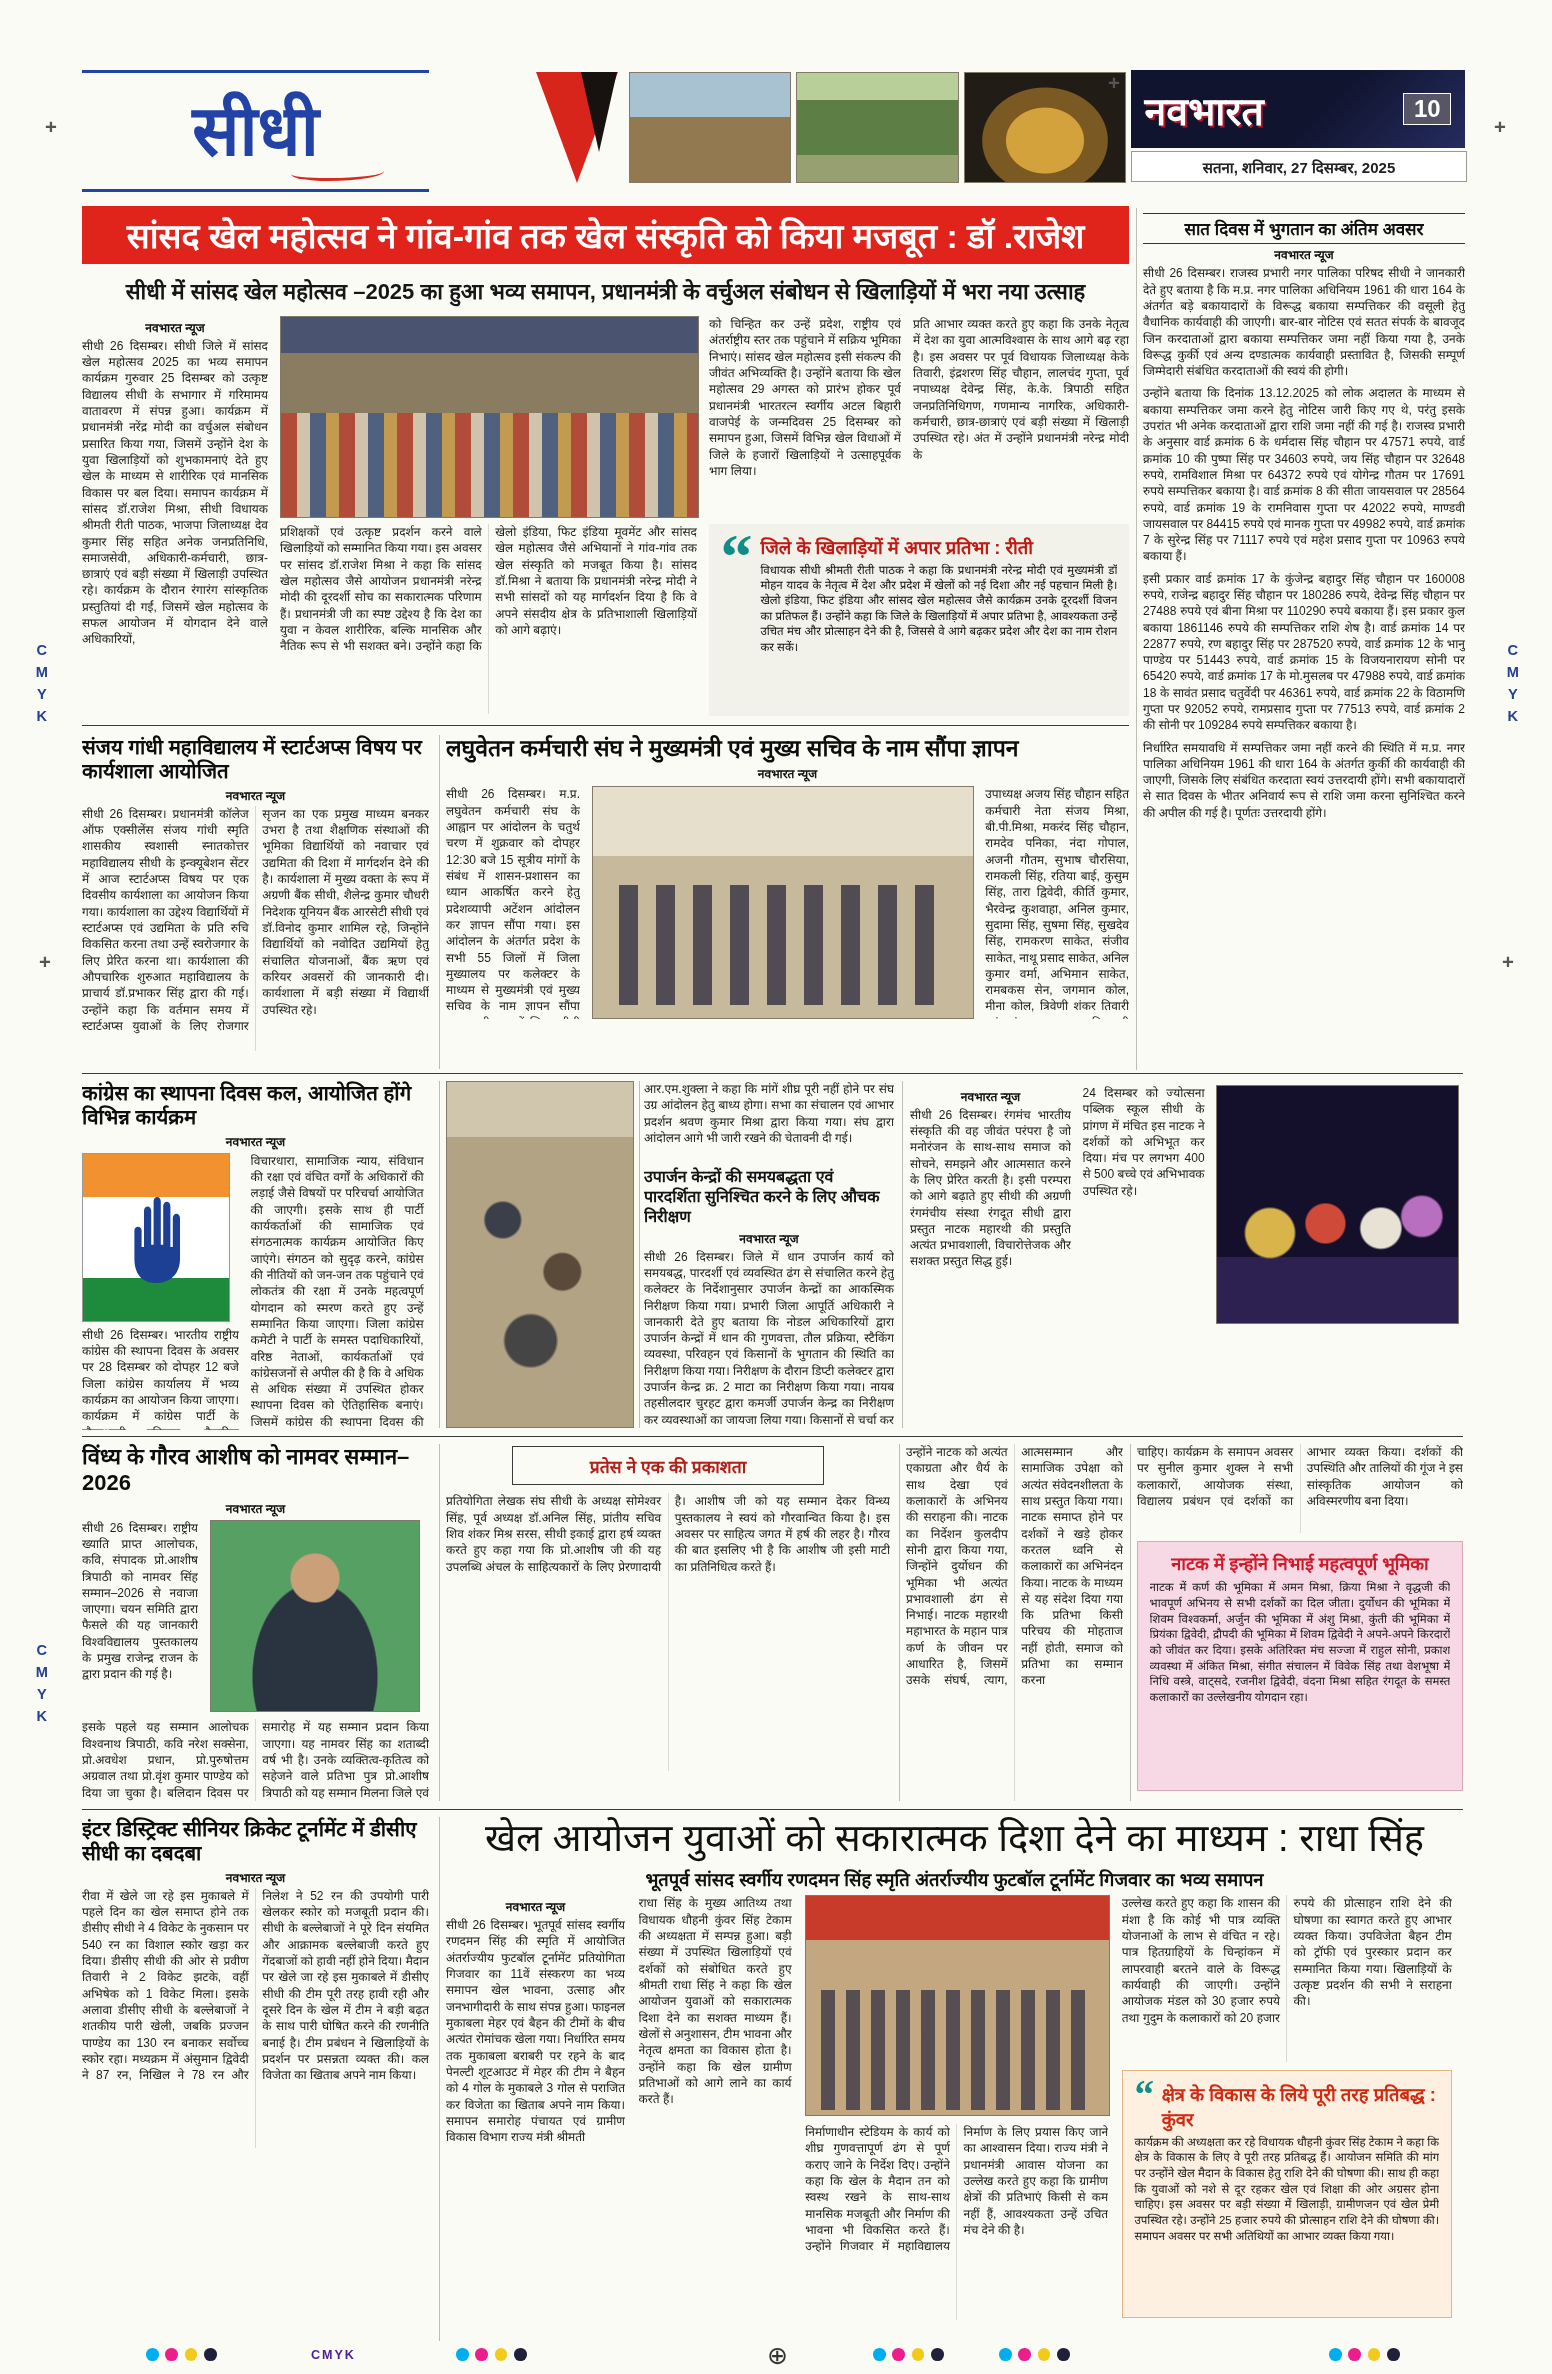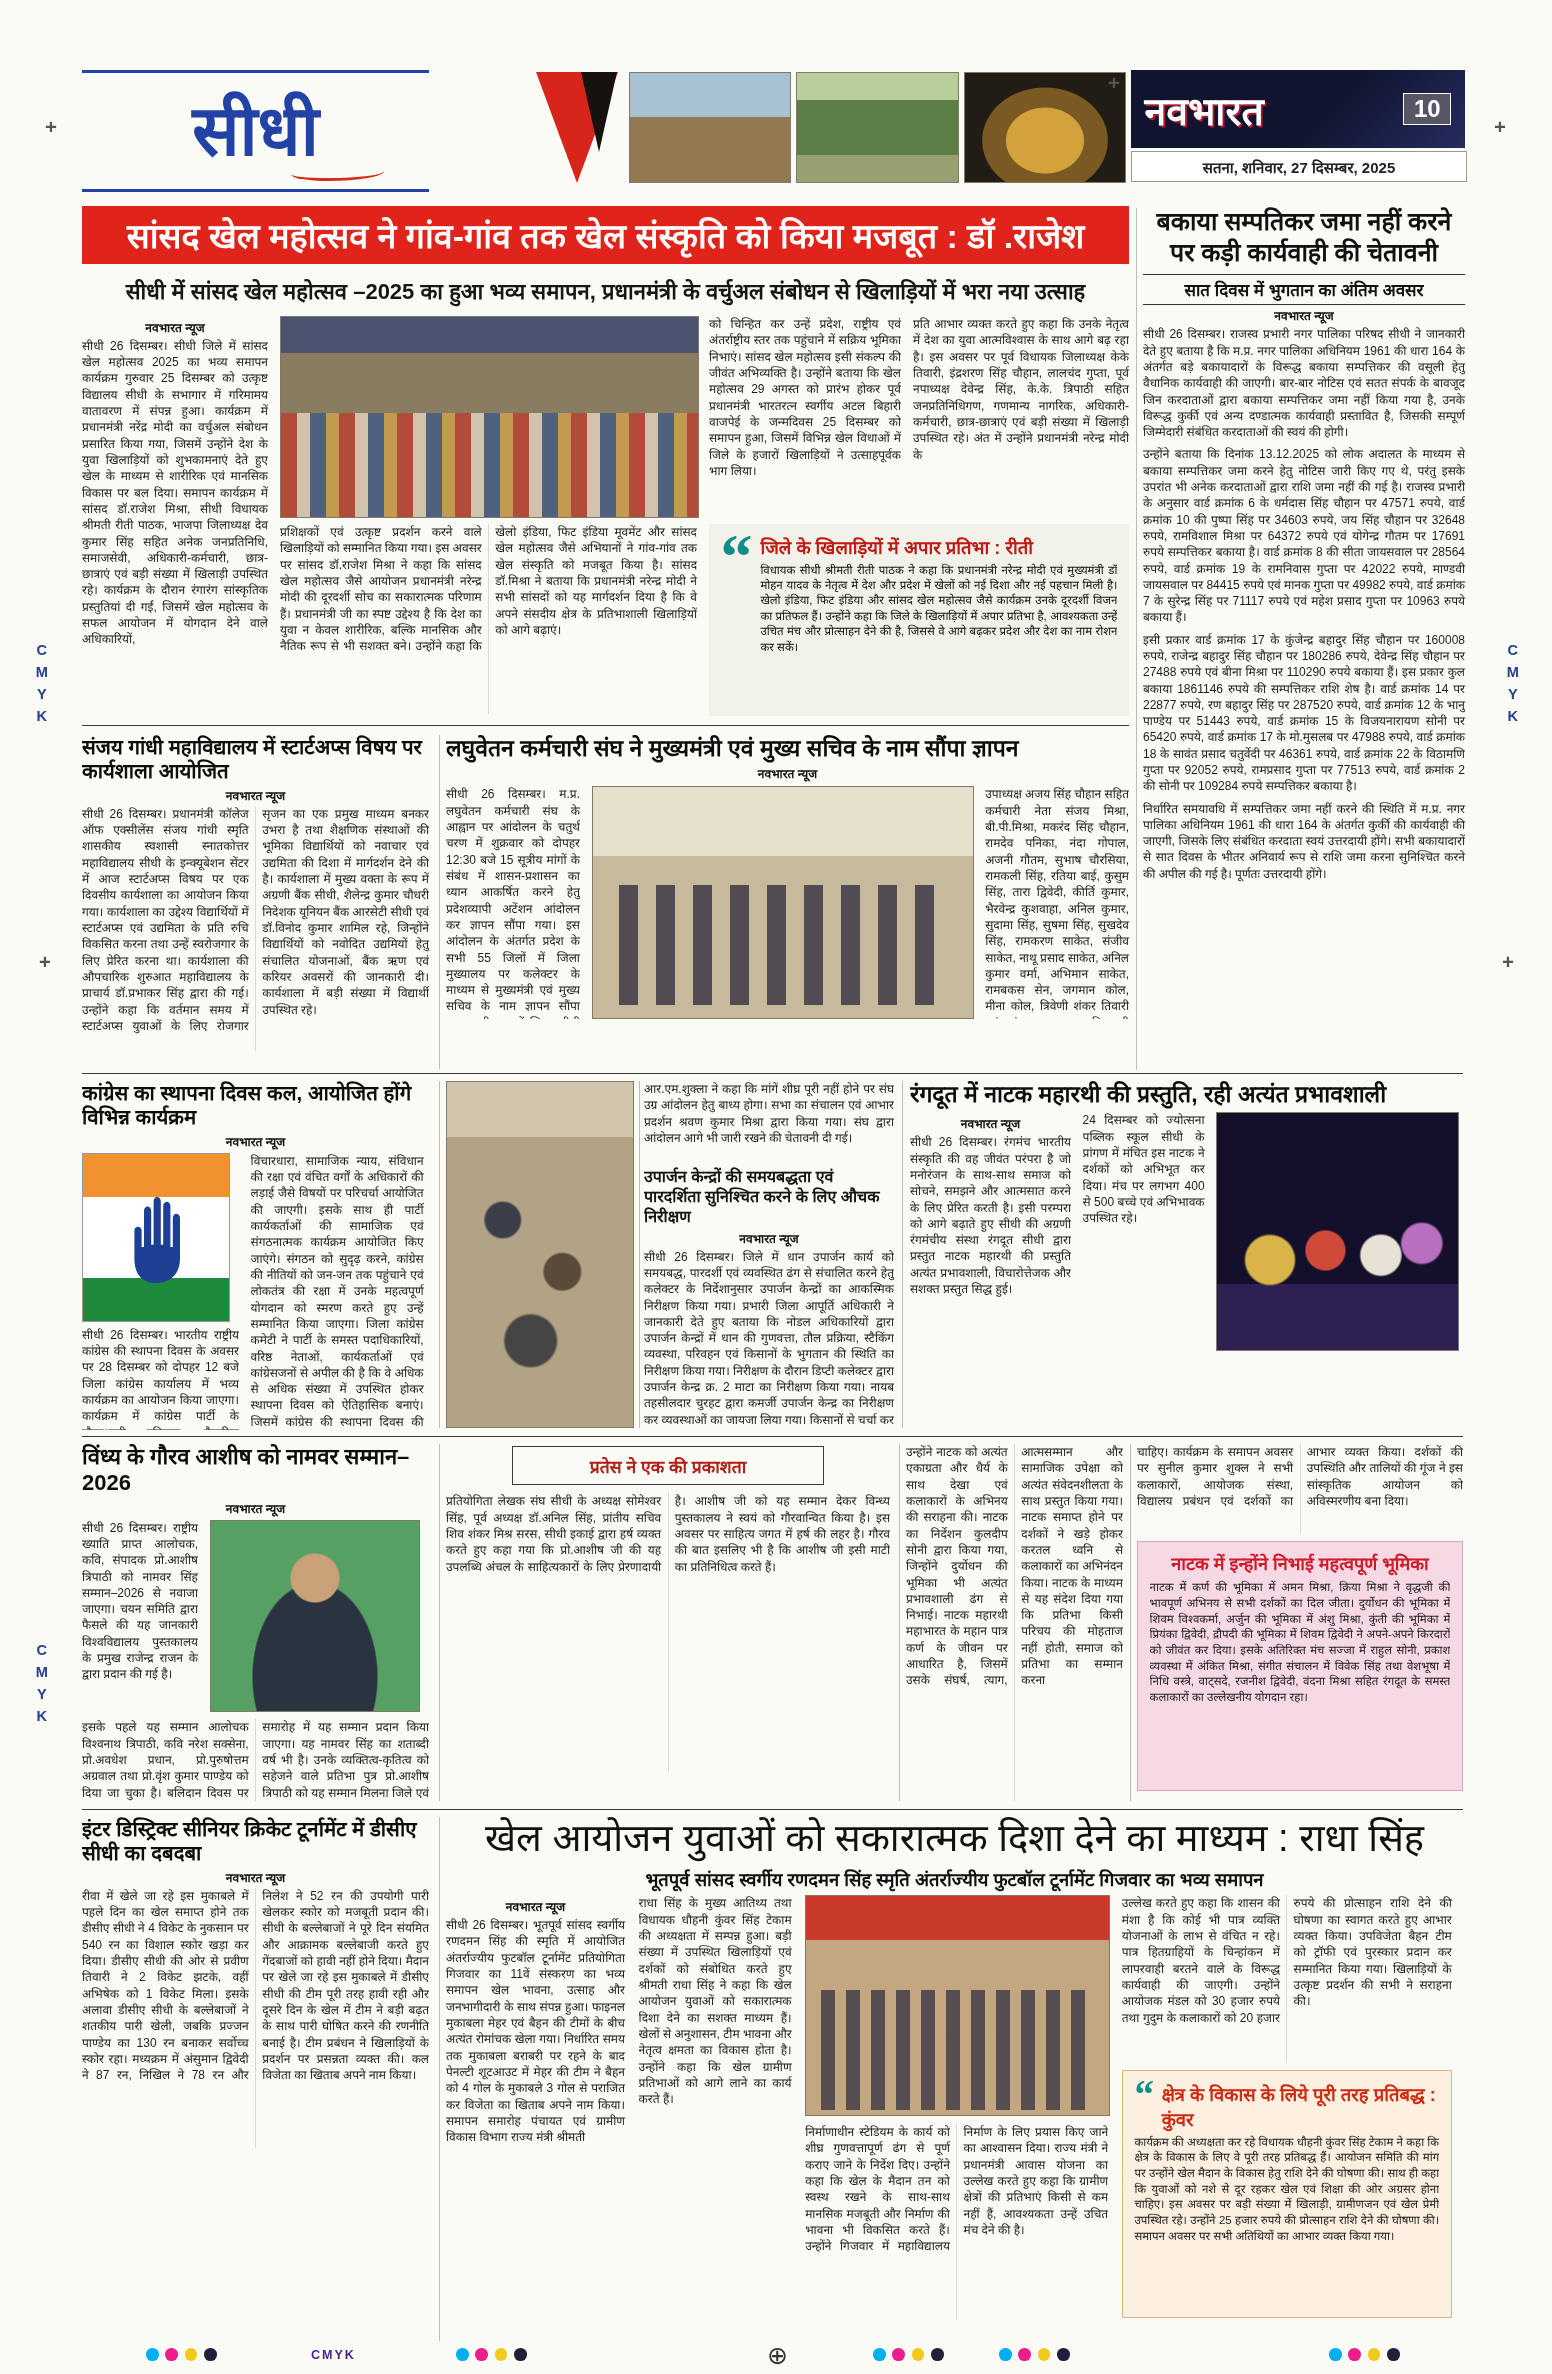--- a/index.html
+++ b/index.html
@@ -171,21 +171,20 @@
   <div class="abs body" id="leadCol3">को चिन्हित कर उन्हें प्रदेश, राष्ट्रीय एवं अंतर्राष्ट्रीय स्तर तक पहुंचाने में सक्रिय भूमिका निभाएं। सांसद खेल महोत्सव इसी संकल्प की जीवंत अभिव्यक्ति है। उन्होंने बताया कि खेल महोत्सव 29 अगस्त को प्रारंभ होकर पूर्व प्रधानमंत्री भारतरत्न स्वर्गीय अटल बिहारी वाजपेई के जन्मदिवस 25 दिसम्बर को समापन हुआ, जिसमें विभिन्न खेल विधाओं में जिले के हजारों खिलाड़ियों ने उत्साहपूर्वक भाग लिया।</div>
   <div class="abs body" id="leadCol4">प्रति आभार व्यक्त करते हुए कहा कि उनके नेतृत्व में देश का युवा आत्मविश्वास के साथ आगे बढ़ रहा है। इस अवसर पर पूर्व विधायक जिलाध्यक्ष केके तिवारी, इंद्रशरण सिंह चौहान, लालचंद गुप्ता, पूर्व नपाध्यक्ष देवेन्द्र सिंह, के.के. त्रिपाठी सहित जनप्रतिनिधिगण, गणमान्य नागरिक, अधिकारी-कर्मचारी, छात्र-छात्राएं एवं बड़ी संख्या में खिलाड़ी उपस्थित रहे। अंत में उन्होंने प्रधानमंत्री नरेन्द्र मोदी के</div>
 
   <div class="abs" id="quoteBox">
     <span class="quote-mark">“</span>
     <div class="quote-title">जिले के खिलाड़ियों में अपार प्रतिभा : रीती</div>
     <div class="quote-body">विधायक सीधी श्रीमती रीती पाठक ने कहा कि प्रधानमंत्री नरेन्द्र मोदी एवं मुख्यमंत्री डॉ मोहन यादव के नेतृत्व में देश और प्रदेश में खेलों को नई दिशा और नई पहचान मिली है। खेलो इंडिया, फिट इंडिया और सांसद खेल महोत्सव जैसे कार्यक्रम उनके दूरदर्शी विजन का प्रतिफल हैं। उन्होंने कहा कि जिले के खिलाड़ियों में अपार प्रतिभा है, आवश्यकता उन्हें उचित मंच और प्रोत्साहन देने की है, जिससे वे आगे बढ़कर प्रदेश और देश का नाम रोशन कर सकें।</div>
   </div>
 
   <div class="abs" id="ptax">
-    <div class="ptax-hl">बकाया सम्पतिकर जमा नहीं करने पर कड़ी कार्यवाही की चेतावनी</div>
     <div class="ptax-sub">सात दिवस में भुगतान का अंतिम अवसर</div>
     <div class="byline">नवभारत न्यूज</div>
     <div class="body para">सीधी 26 दिसम्बर। राजस्व प्रभारी नगर पालिका परिषद सीधी ने जानकारी देते हुए बताया है कि म.प्र. नगर पालिका अधिनियम 1961 की धारा 164 के अंतर्गत बड़े बकायादारों के विरूद्ध बकाया सम्पत्तिकर की वसूली हेतु वैधानिक कार्यवाही की जाएगी। बार-बार नोटिस एवं सतत संपर्क के बावजूद जिन करदाताओं द्वारा बकाया सम्पत्तिकर जमा नहीं किया गया है, उनके विरूद्ध कुर्की एवं अन्य दण्डात्मक कार्यवाही प्रस्तावित है, जिसकी सम्पूर्ण जिम्मेदारी संबंधित करदाताओं की स्वयं की होगी।</div>
     <div class="body para">उन्होंने बताया कि दिनांक 13.12.2025 को लोक अदालत के माध्यम से बकाया सम्पत्तिकर जमा करने हेतु नोटिस जारी किए गए थे, परंतु इसके उपरांत भी अनेक करदाताओं द्वारा राशि जमा नहीं की गई है। राजस्व प्रभारी के अनुसार वार्ड क्रमांक 6 के धर्मदास सिंह चौहान पर 47571 रुपये, वार्ड क्रमांक 10 की पुष्पा सिंह पर 34603 रुपये, जय सिंह चौहान पर 32648 रुपये, रामविशाल मिश्रा पर 64372 रुपये एवं योगेन्द्र गौतम पर 17691 रुपये सम्पत्तिकर बकाया है। वार्ड क्रमांक 8 की सीता जायसवाल पर 28564 रुपये, वार्ड क्रमांक 19 के रामनिवास गुप्ता पर 42022 रुपये, माण्डवी जायसवाल पर 84415 रुपये एवं मानक गुप्ता पर 49982 रुपये, वार्ड क्रमांक 7 के सुरेन्द्र सिंह पर 71117 रुपये एवं महेश प्रसाद गुप्ता पर 10963 रुपये बकाया हैं।</div>
     <div class="body para">इसी प्रकार वार्ड क्रमांक 17 के कुंजेन्द्र बहादुर सिंह चौहान पर 160008 रुपये, राजेन्द्र बहादुर सिंह चौहान पर 180286 रुपये, देवेन्द्र सिंह चौहान पर 27488 रुपये एवं बीना मिश्रा पर 110290 रुपये बकाया हैं। इस प्रकार कुल बकाया 1861146 रुपये की सम्पत्तिकर राशि शेष है। वार्ड क्रमांक 14 पर 22877 रुपये, रण बहादुर सिंह पर 287520 रुपये, वार्ड क्रमांक 12 के भानु पाण्डेय पर 51443 रुपये, वार्ड क्रमांक 15 के विजयनारायण सोनी पर 65420 रुपये, वार्ड क्रमांक 17 के मो.मुसलब पर 47988 रुपये, वार्ड क्रमांक 18 के सावंत प्रसाद चतुर्वेदी पर 46361 रुपये, वार्ड क्रमांक 22 के विठामणि गुप्ता पर 92052 रुपये, रामप्रसाद गुप्ता पर 77513 रुपये, वार्ड क्रमांक 2 की सोनी पर 109284 रुपये सम्पत्तिकर बकाया है।</div>
     <div class="body para">निर्धारित समयावधि में सम्पत्तिकर जमा नहीं करने की स्थिति में म.प्र. नगर पालिका अधिनियम 1961 की धारा 164 के अंतर्गत कुर्की की कार्यवाही की जाएगी, जिसके लिए संबंधित करदाता स्वयं उत्तरदायी होंगे। सभी बकायादारों से सात दिवस के भीतर अनिवार्य रूप से राशि जमा करना सुनिश्चित करने की अपील की गई है। पूर्णतः उत्तरदायी होंगे।</div>
   </div>
 
   <div class="abs" id="startup">
     <div class="hl" style="font-size:20.4px">संजय गांधी महाविद्यालय में स्टार्टअप्स विषय पर कार्यशाला आयोजित</div>
@@ -222,21 +221,20 @@
   <div class="abs ph ph-field" id="fieldPhoto"></div>
 
   <div class="abs" id="procure">
     <div class="body" style="height:80px">आर.एम.शुक्ला ने कहा कि मांगें शीघ्र पूरी नहीं होने पर संघ उग्र आंदोलन हेतु बाध्य होगा। सभा का संचालन एवं आभार प्रदर्शन श्रवण कुमार मिश्रा द्वारा किया गया। संघ द्वारा आंदोलन आगे भी जारी रखने की चेतावनी दी गई।</div>
     <div class="proc-hl">उपार्जन केन्द्रों की समयबद्धता एवं पारदर्शिता सुनिश्चित करने के लिए औचक निरीक्षण</div>
     <div class="byline">नवभारत न्यूज</div>
     <div class="body" style="height:177px">सीधी 26 दिसम्बर। जिले में धान उपार्जन कार्य को समयबद्ध, पारदर्शी एवं व्यवस्थित ढंग से संचालित करने हेतु कलेक्टर के निर्देशानुसार उपार्जन केन्द्रों का आकस्मिक निरीक्षण किया गया। प्रभारी जिला आपूर्ति अधिकारी ने जानकारी देते हुए बताया कि नोडल अधिकारियों द्वारा उपार्जन केन्द्रों में धान की गुणवत्ता, तौल प्रक्रिया, स्टैकिंग व्यवस्था, परिवहन एवं किसानों के भुगतान की स्थिति का निरीक्षण किया गया। निरीक्षण के दौरान डिप्टी कलेक्टर द्वारा उपार्जन केन्द्र क्र. 2 माटा का निरीक्षण किया गया। नायब तहसीलदार चुरहट द्वारा कमर्जी उपार्जन केन्द्र का निरीक्षण कर व्यवस्थाओं का जायजा लिया गया। किसानों से चर्चा कर समस्याओं की जानकारी ली गई एवं समय पर भुगतान सुनिश्चित करने के निर्देश दिए गए। सभी केन्द्रों पर बारदाना, तौल कांटा एवं सर्वेयर की उपलब्धता की जांच की गई एवं अनियमितता पाए जाने पर संबंधितों के विरूद्ध कार्यवाही की चेतावनी दी गई।</div>
   </div>
 
   <div class="abs" id="drama">
-    <div class="hl" style="font-size:23px">रंगदूत में नाटक महारथी की प्रस्तुति, रही अत्यंत प्रभावशाली</div>
     <div class="drama-row">
       <div style="width:161px">
         <div class="byline">नवभारत न्यूज</div>
         <div class="body" style="height:219px">सीधी 26 दिसम्बर। रंगमंच भारतीय संस्कृति की वह जीवंत परंपरा है जो मनोरंजन के साथ-साथ समाज को सोचने, समझने और आत्मसात करने के लिए प्रेरित करती है। इसी परम्परा को आगे बढ़ाते हुए सीधी की अग्रणी रंगमंचीय संस्था रंगदूत सीधी द्वारा प्रस्तुत नाटक महारथी की प्रस्तुति अत्यंत प्रभावशाली, विचारोत्तेजक और सशक्त प्रस्तुत सिद्ध हुई।</div>
       </div>
       <div class="body" style="width:122px;height:239px">24 दिसम्बर को ज्योत्सना पब्लिक स्कूल सीधी के प्रांगण में मंचित इस नाटक ने दर्शकों को अभिभूत कर दिया। मंच पर लगभग 400 से 500 बच्चे एवं अभिभावक उपस्थित रहे।</div>
       <div class="ph ph-stage"></div>
     </div>
   </div>
 

